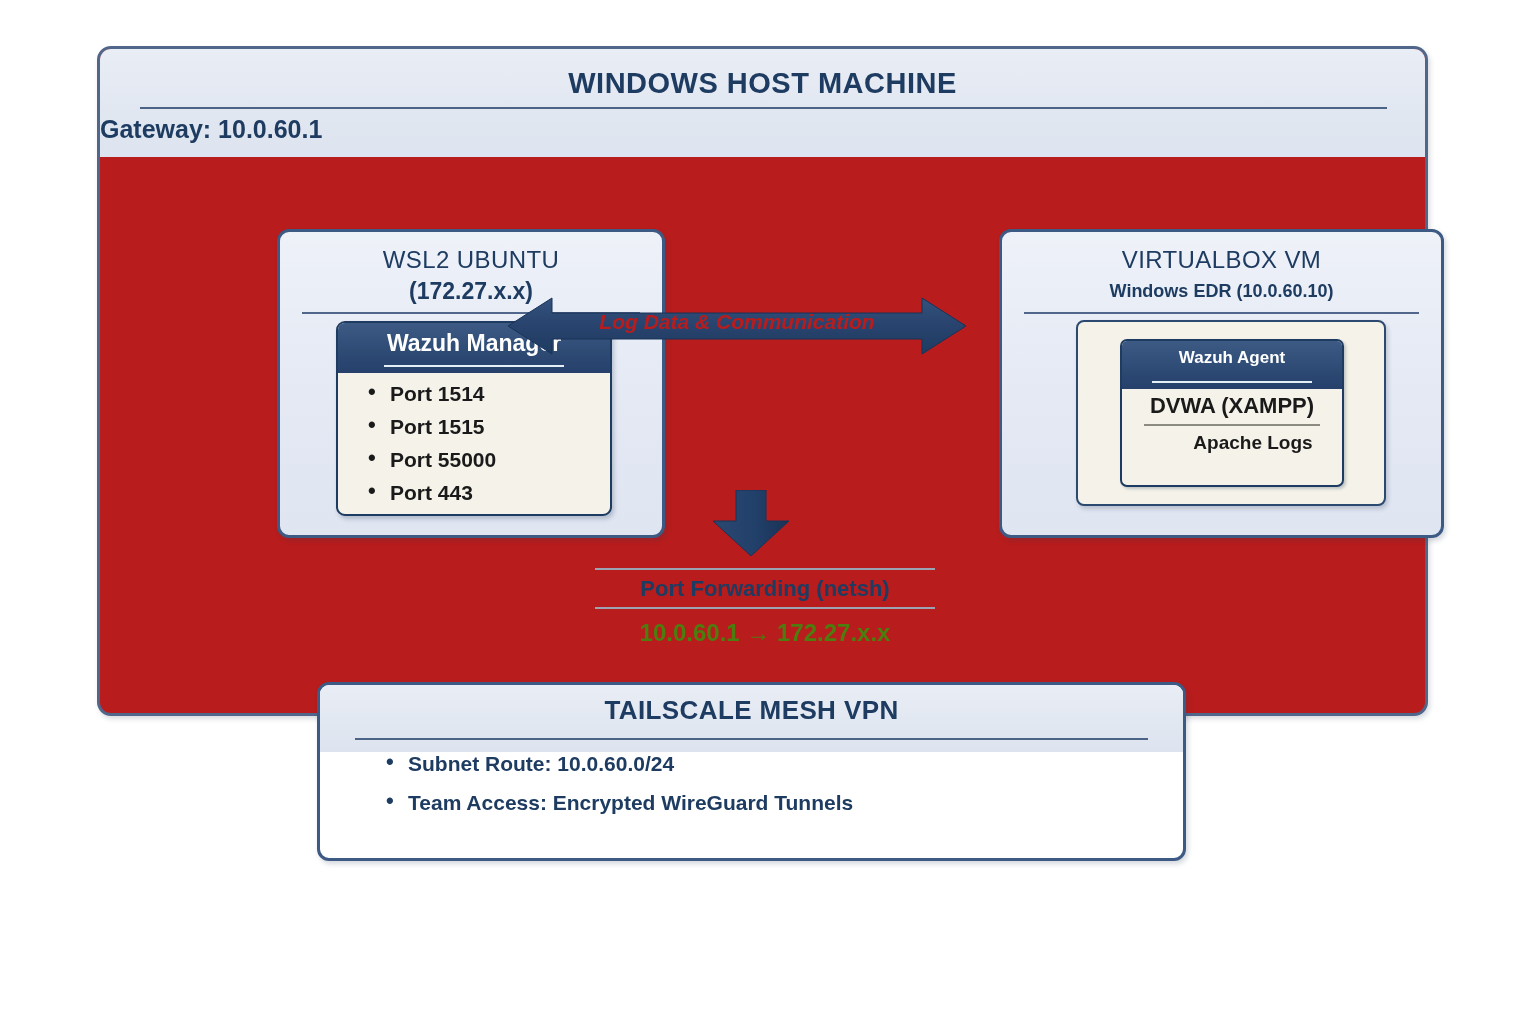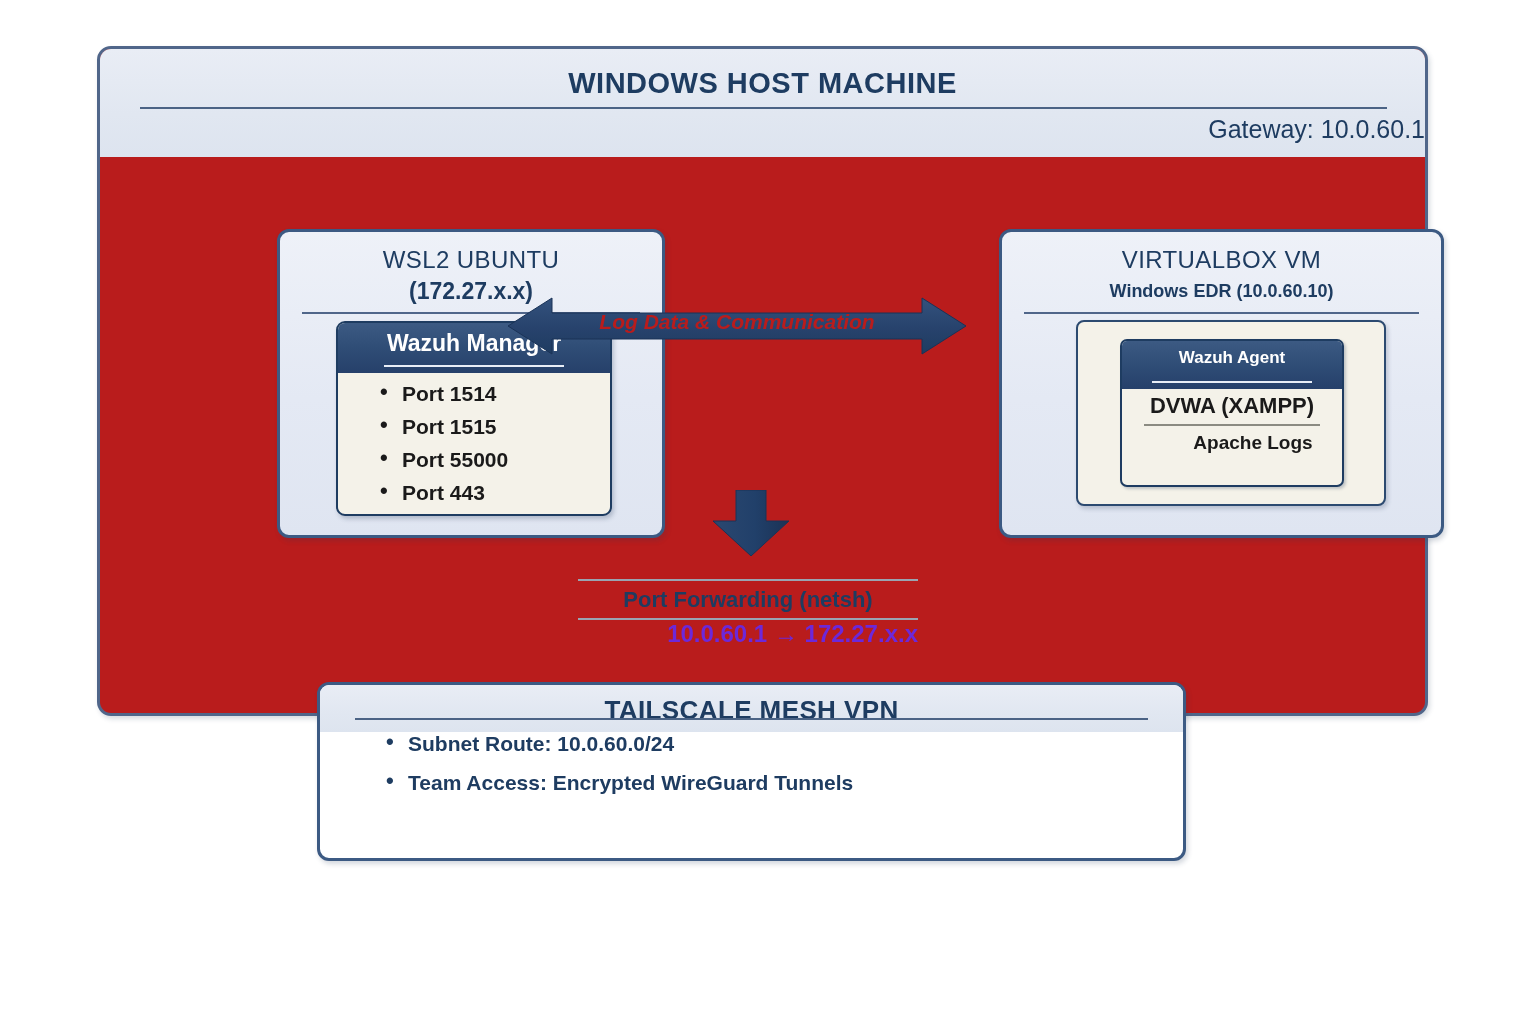--- a/index.html
+++ b/index.html
@@ -56,23 +56,23 @@
     left: 40px;
     right: 38px;
     height: 0;
     border-top: 2px solid #4b6385;
   }
   .host-gateway {
     position: absolute;
     top: 66px;
     left: 0;
     right: 0;
-    text-align: right;
+    text-align: left;
     font-size: 25px;
-    font-weight: normal;
+    font-weight: bold;
     color: #1e3c61;
   }
 
   
   .panel {
     position: absolute;
     border: 3px solid #3c5a83;
     border-radius: 12px;
     background: linear-gradient(180deg, #eef1f8 0%, #e4e9f4 55%, #dfe5f1 100%);
     box-shadow: 2px 3px 5px rgba(40,60,90,0.20);
@@ -145,21 +145,21 @@
   .card-head-rule {
     position: absolute;
     left: 46px;
     right: 46px;
     bottom: 6px;
     height: 0;
     border-top: 2px solid #e8eef7;
   }
   .port-list {
     margin: 0;
-    padding: 10px 0 0 42px;
+    padding: 10px 0 0 30px;
     list-style: none;
   }
   .port-list li {
     position: relative;
     font-size: 21px;
     font-weight: bold;
     color: #1a1a1a;
     line-height: 1.0;
     padding: 0 0 0 22px;
     margin-bottom: 12px;
@@ -266,64 +266,63 @@
   
   .down-arrow {
     position: absolute;
     left: 713px;
     top: 490px;
     width: 76px;
     height: 66px;
   }
   .pf-block {
     position: absolute;
-    left: 578px;
+    left: 595px;
     top: 568px;
     width: 340px;
     text-align: center;
-    margin-top: 11px;
   }
   .pf-rule-top {
     height: 0;
     border-top: 2px solid #9aa4b2;
   }
   .pf-title {
     font-size: 22px;
     font-weight: bold;
     color: #1e3c61;
     padding: 6px 0 5px 0;
   }
   .pf-rule-bot {
     height: 0;
     border-top: 2px solid #9aa4b2;
   }
   .pf-map {
     font-size: 24px;
     font-weight: bold;
-    color: #6d28d9;
-    text-align: right;
+    color: #4d7c0f;
+    padding-top: 10px;
   }
 
   
   .tailscale {
     position: absolute;
     left: 317px;
     top: 682px;
     width: 869px;
     height: 179px;
     border: 3px solid #3c5a83;
     border-radius: 12px;
     background: #ffffff;
     box-shadow: 2px 3px 5px rgba(40,60,90,0.20);
     box-sizing: border-box;
     overflow: hidden;
   }
   .ts-header {
     position: relative;
-    height: 47px;
+    height: 67px;
     background: linear-gradient(180deg, #e9edf5 0%, #e1e7f1 60%, #dde4ef 100%);
   }
   .ts-title {
     position: absolute;
     left: 0; right: 0;
     top: 10px;
     text-align: center;
     font-size: 26px;
     font-weight: bold;
     color: #1e3c61;

